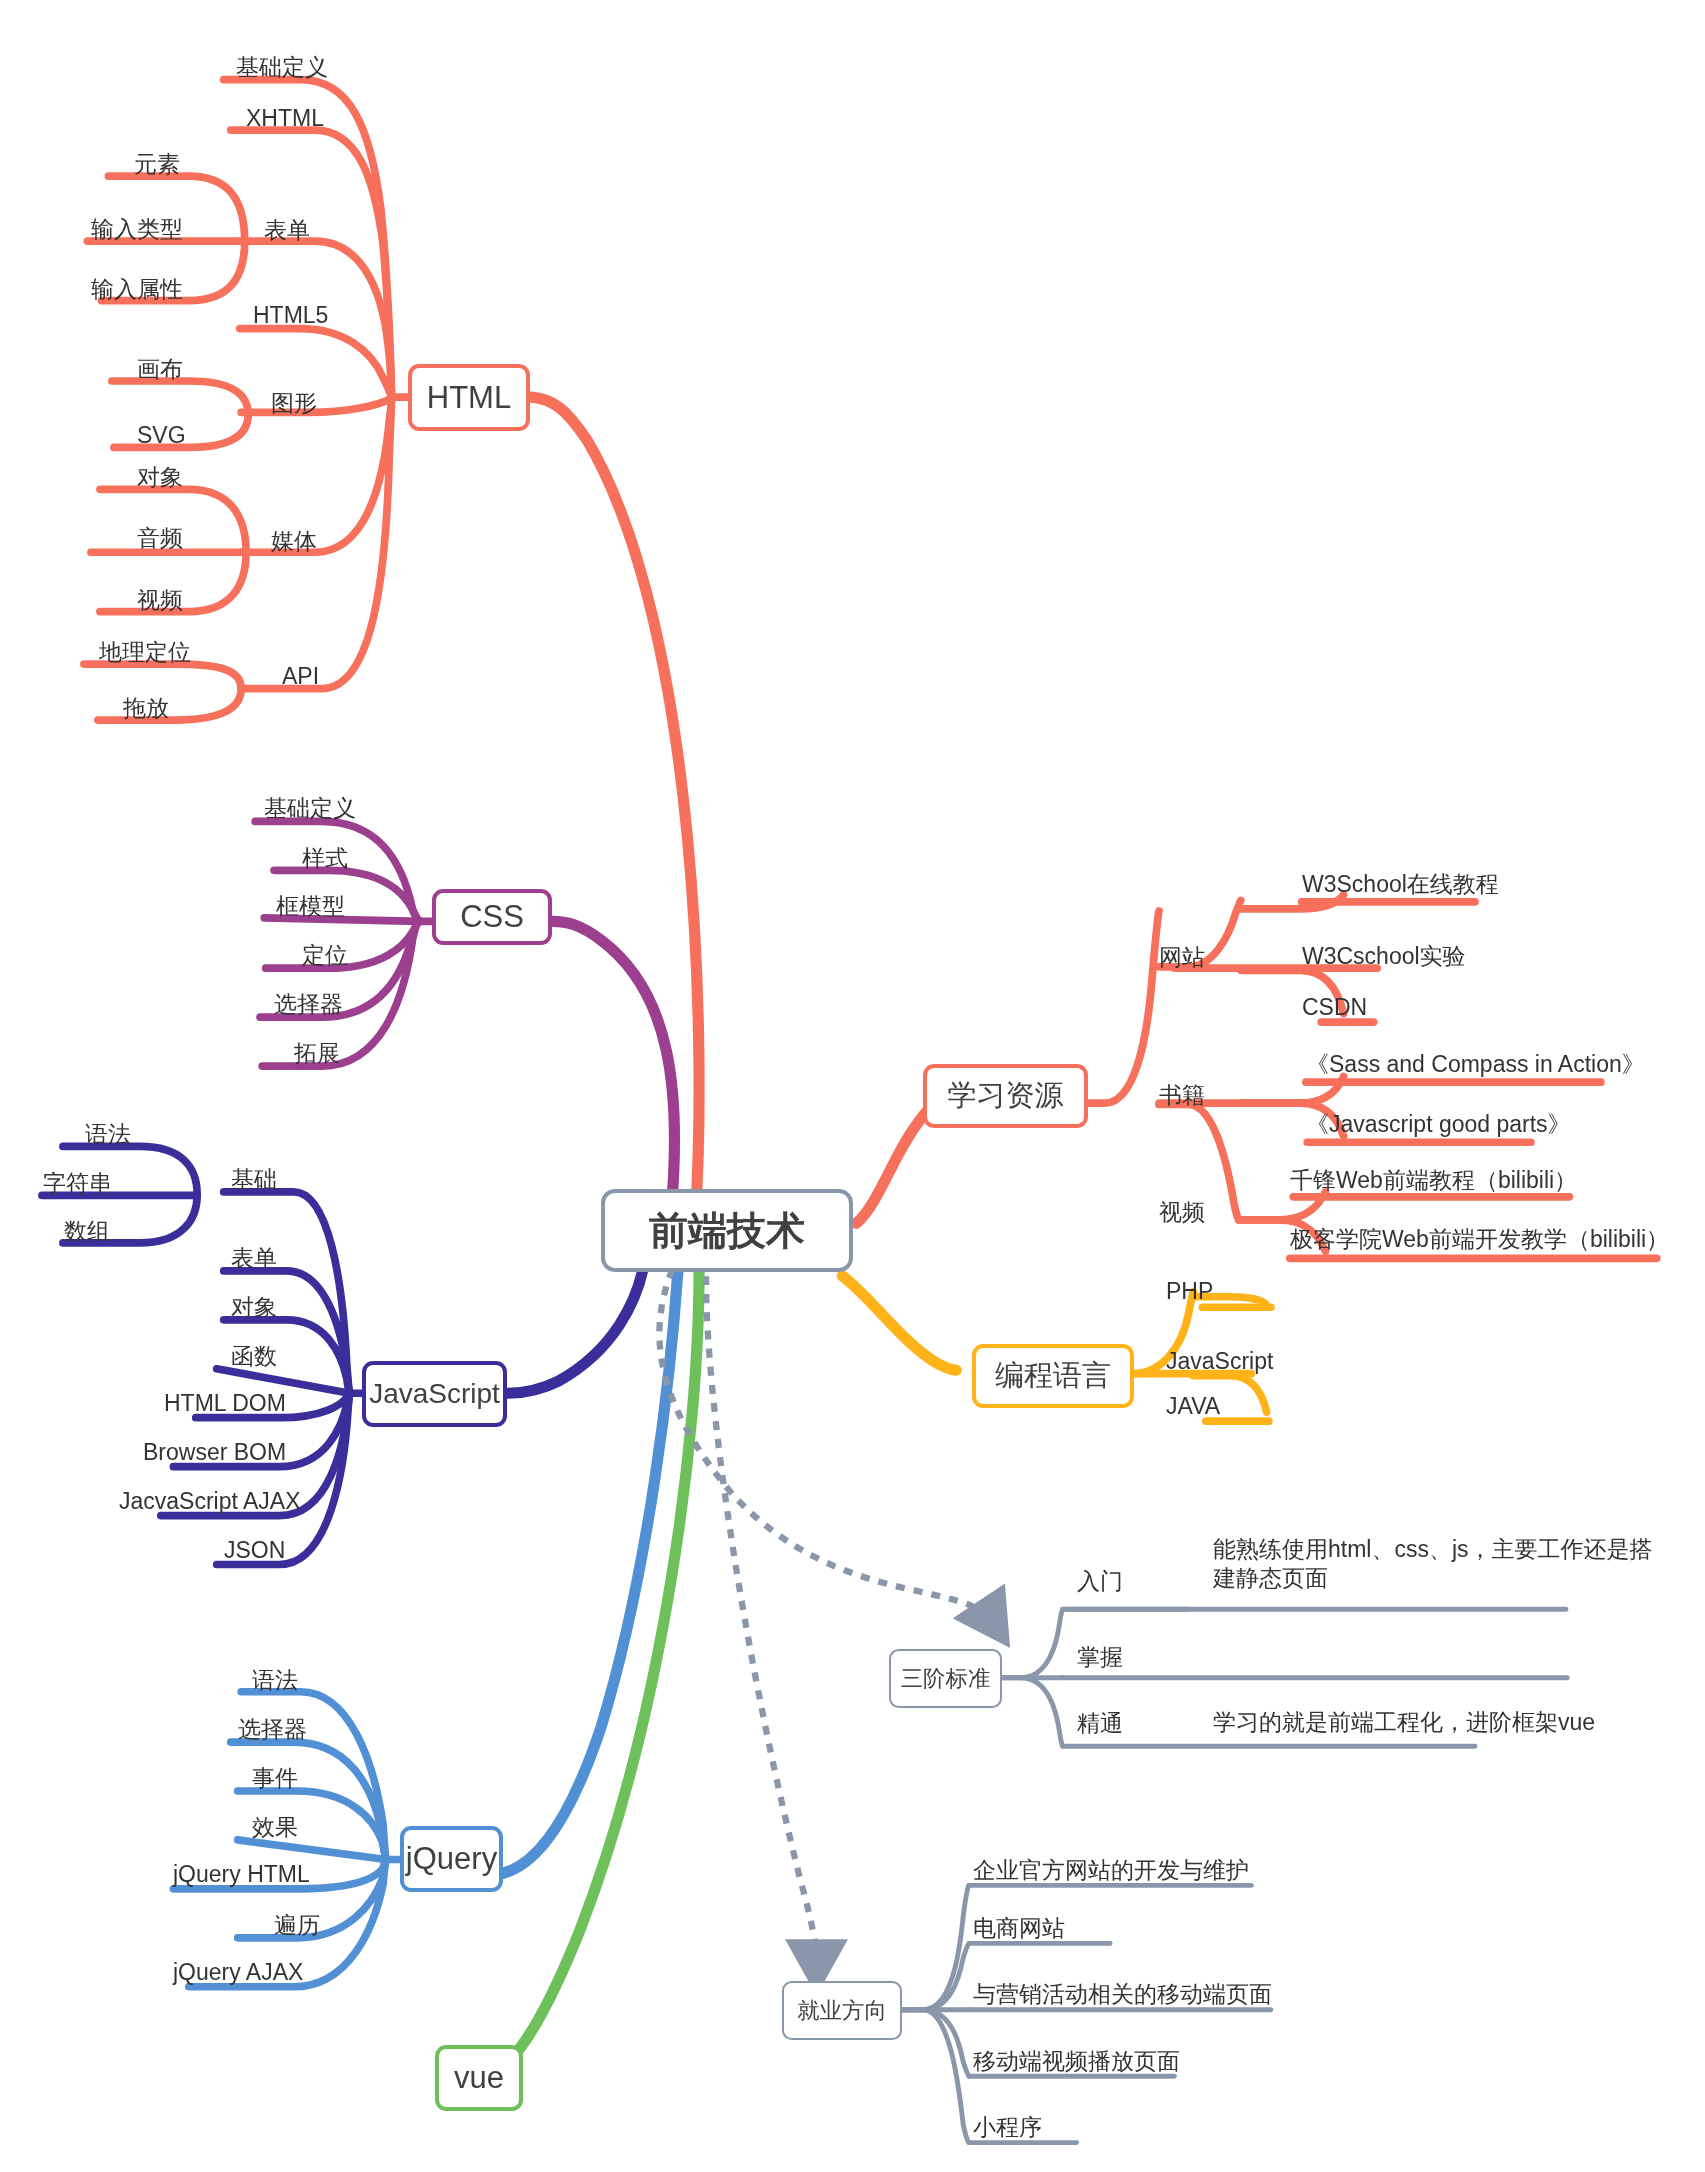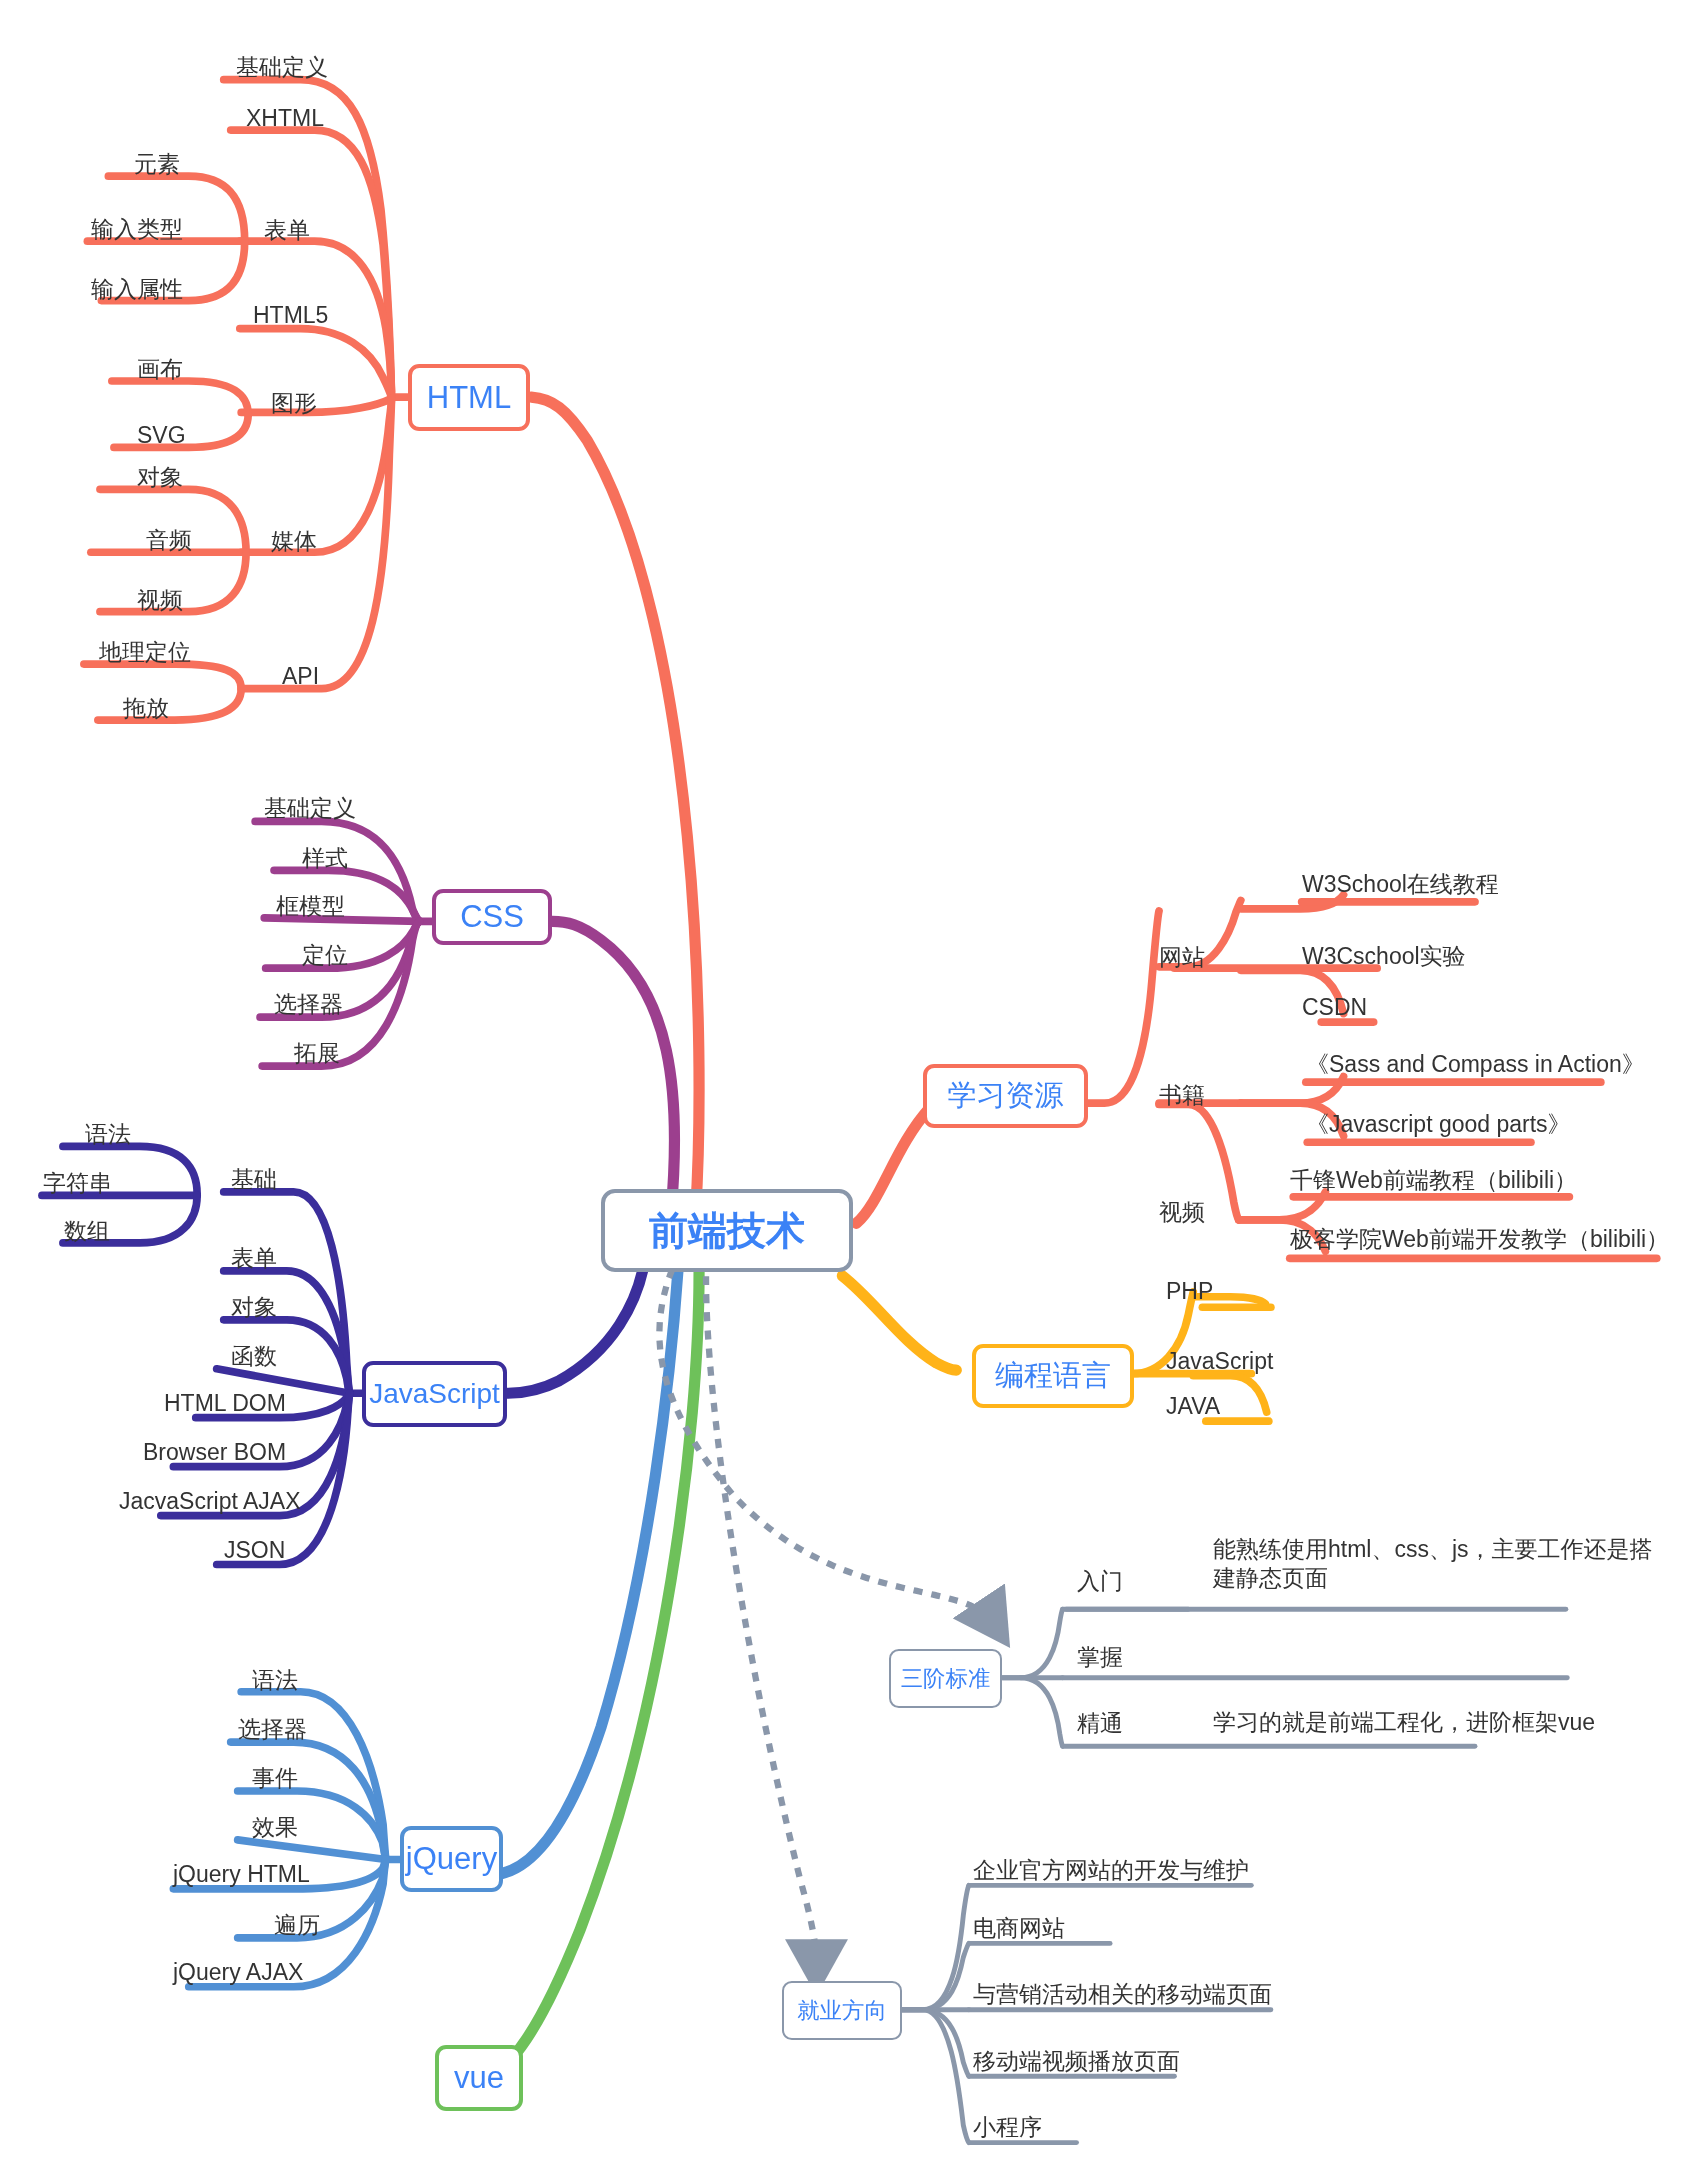--- a/index.html
+++ b/index.html
@@ -1,21 +1,21 @@
 <!DOCTYPE html>
 <html style="font-size:11.2px"><head>
 <meta charset="utf-8">
 <style>
   html,body{margin:0;padding:0;background:#ffffff;}
   body{font-family:"Liberation Sans","DejaVu Sans",sans-serif;}
   #canvas{position:relative;width:1705px;height:2172px;background:#fff;overflow:hidden;}
   svg.links{position:absolute;left:0;top:0;width:1705px;height:2172px;pointer-events:none;}
   .node{position:absolute;box-sizing:border-box;background:#fff;border-radius:11.2px;
         display:flex;align-items:center;justify-content:center;text-align:center;
-        color:#3b82f6;white-space:nowrap;}
+        color:#404040;white-space:nowrap;}
   .node.central{border:4.2px solid #8a97aa;font-size:39px;font-weight:bold;border-radius:14px;}
   .node.branch{border:4.2px solid #000;font-size:31px;font-weight:normal;}
   .node.branch.bold{font-weight:normal;font-size:29px;}
   .node.plain{border:2.8px solid #8a97aa;font-size:22.4px;border-radius:9.8px;}
   .leaf{position:absolute;font-size:23px;color:#333;white-space:nowrap;line-height:1.28;}
   .leaf.wrap{white-space:normal;}
   .sub{position:absolute;font-size:23px;color:#333;white-space:nowrap;}
 </style>
 </head>
 <body>
@@ -213,21 +213,21 @@
 <div class="sub" style="left:264px;top:215px;">表单</div>
 <div class="leaf" style="left:134px;top:150px;">元素</div>
 <div class="leaf" style="left:91px;top:215px;">输入类型</div>
 <div class="leaf" style="left:91px;top:275px;">输入属性</div>
 <div class="sub" style="left:253px;top:302px;">HTML5</div>
 <div class="sub" style="left:271px;top:388px;">图形</div>
 <div class="leaf" style="left:137px;top:355px;">画布</div>
 <div class="leaf" style="left:137px;top:421px;">SVG</div>
 <div class="sub" style="left:271px;top:526px;">媒体</div>
 <div class="leaf" style="left:137px;top:463px;">对象</div>
-<div class="leaf" style="left:146px;top:526px;">音频</div>
+<div class="leaf" style="left:137px;top:526px;font-family:Liberation Mono, monospace;">音频</div>
 <div class="leaf" style="left:137px;top:586px;">视频</div>
 <div class="sub" style="left:282px;top:663px;">API</div>
 <div class="leaf" style="left:99px;top:638px;">地理定位</div>
 <div class="leaf" style="left:123px;top:694px;">拖放</div>
 
 <div class="sub" style="left:264px;top:793px;">基础定义</div>
 <div class="sub" style="left:302px;top:843px;">样式</div>
 <div class="sub" style="left:276px;top:891px;">框模型</div>
 <div class="sub" style="left:302px;top:940px;">定位</div>
 <div class="sub" style="left:274px;top:989px;">选择器</div>

